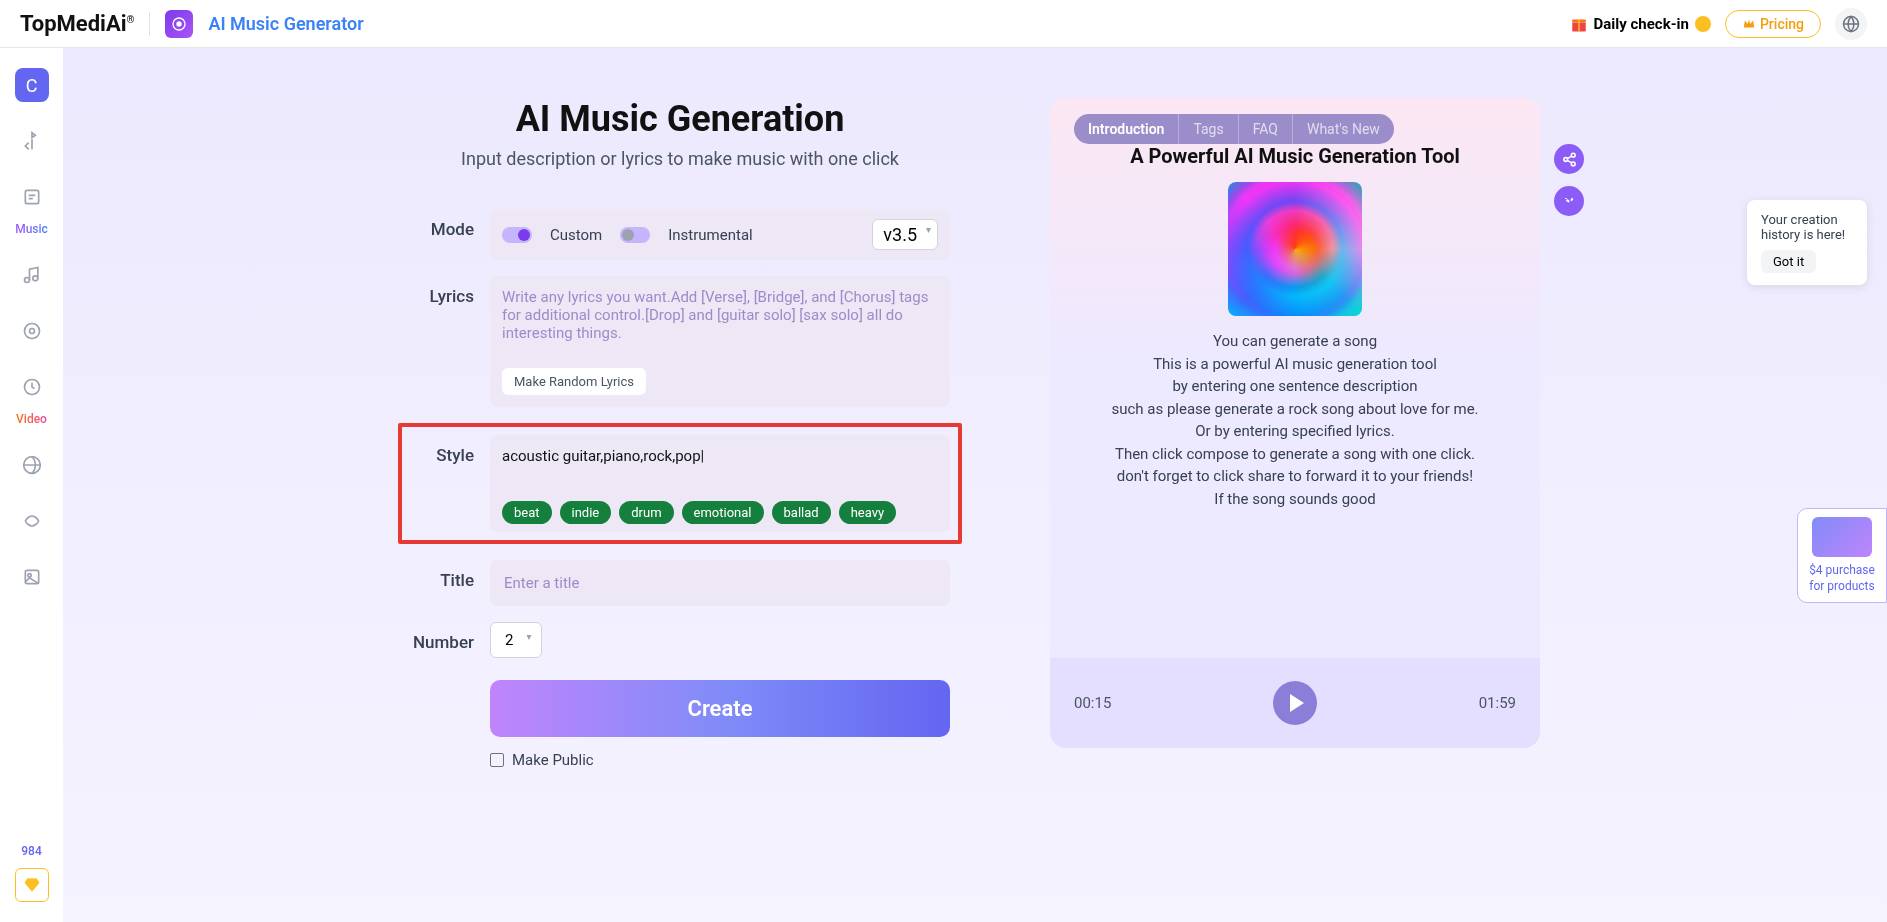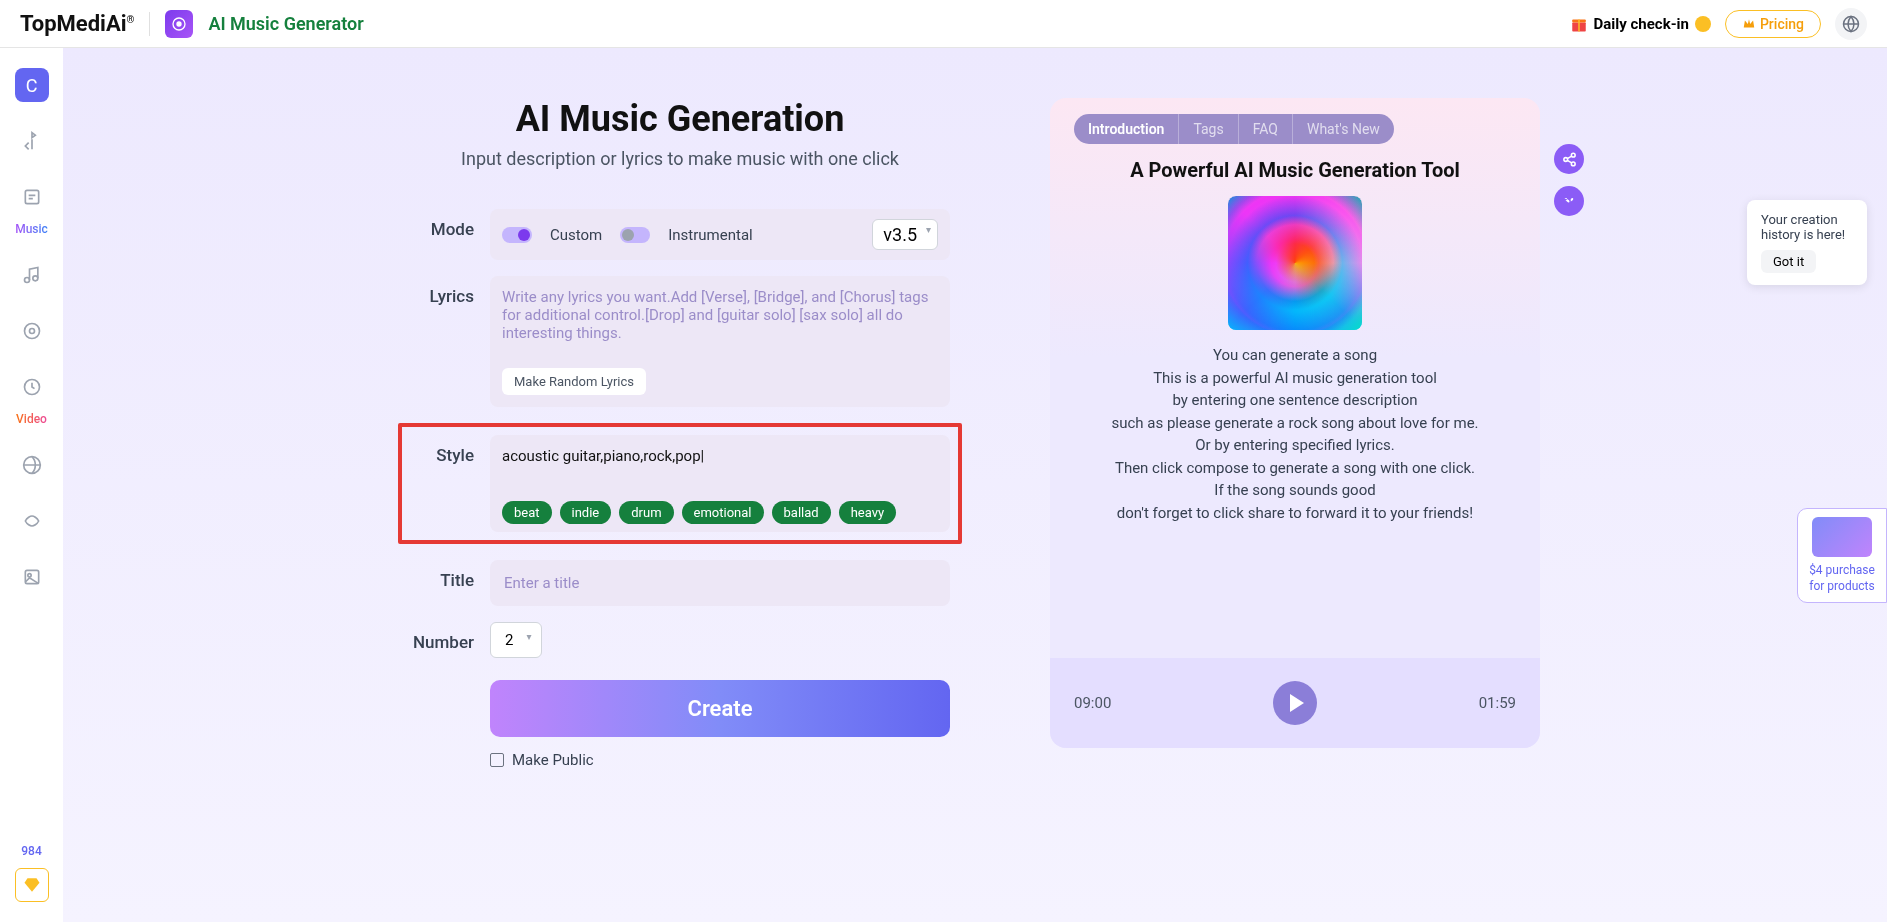--- a/index.html
+++ b/index.html
@@ -5,21 +5,21 @@
 * { box-sizing: border-box; margin: 0; padding: 0; font-family: -apple-system, BlinkMacSystemFont, 'Segoe UI', Roboto, sans-serif; }
 body { width: 1887px; height: 922px; background: #f5f3ff; overflow: hidden; position: relative; }
 
 
 .header { height: 48px; background: #fff; border-bottom: 1px solid #e5e5e5; display: flex; align-items: center; padding: 0 20px; justify-content: space-between; }
 .header-left { display: flex; align-items: center; gap: 15px; }
 .logo { font-size: 22px; font-weight: 700; color: #111; position: relative; }
 .logo sup { font-size: 10px; vertical-align: super; }
 .divider-v { width: 1px; height: 24px; background: #e0e0e0; }
 .app-icon { width: 28px; height: 28px; background: linear-gradient(135deg,#7c3aed,#a855f7); border-radius: 6px; display: flex; align-items: center; justify-content: center; color: #fff; font-size: 14px; }
-.app-title { font-size: 18px; font-weight: 600; color: #15803d; }
+.app-title { font-size: 18px; font-weight: 600; color: #3b82f6; }
 .header-right { display: flex; align-items: center; gap: 14px; }
 .checkin { display: flex; align-items: center; gap: 6px; font-weight: 700; font-size: 15px; }
 .gift-icon { width: 18px; height: 18px; }
 .coin-icon { width: 16px; height: 16px; background: #fbbf24; border-radius: 50%; }
 .pricing-btn { border: 1px solid #fbbf24; color: #f59e0b; background: #fff; padding: 5px 16px; border-radius: 16px; font-size: 14px; font-weight: 500; display: flex; align-items: center; gap: 4px; cursor: pointer; }
 .globe-btn { width: 32px; height: 32px; border-radius: 50%; background: #f3f4f6; display: flex; align-items: center; justify-content: center; cursor: pointer; color: #6b7280; }
 
 
 .sidebar { position: absolute; left: 0; top: 48px; bottom: 0; width: 63px; background: #fff; display: flex; flex-direction: column; align-items: center; padding-top: 20px; gap: 22px; }
 .sidebar-icon { width: 34px; height: 34px; display: flex; align-items: center; justify-content: center; border-radius: 8px; cursor: pointer; color: #9ca3af; font-size: 18px; }
@@ -61,21 +61,21 @@
 .create-btn { width: 100%; padding: 16px; border: none; border-radius: 10px; background: linear-gradient(90deg,#c084fc,#818cf8,#6366f1); color: #fff; font-size: 22px; font-weight: 600; cursor: pointer; margin-top: 6px; }
 .public-row { display: flex; align-items: center; gap: 8px; margin-top: 14px; font-size: 15px; color: #374151; }
 .checkbox { width: 14px; height: 14px; border: 1.5px solid #6b7280; border-radius: 2px; cursor: pointer; }
 
 
 .right-panel { width: 490px; background: linear-gradient(180deg,#fce7f3 0%, #ede9fe 40%, #ede9fe 100%); border-radius: 16px; position: relative; overflow: hidden; }
 .tabs-pill { background: #9b8dc9; border-radius: 20px; display: inline-flex; margin: 16px 0 0 24px; overflow: hidden; }
 .tab-item { padding: 7px 14px; font-size: 14px; color: rgba(255,255,255,0.7); cursor: pointer; border-right: 1px solid rgba(255,255,255,0.3); }
 .tab-item:last-child { border-right: none; }
 .tab-item.active { color: #fff; font-weight: 600; }
-.panel-title { font-size: 20px; font-weight: 700; text-align: center; margin-top: 14px; color: #111; }
+.panel-title { font-size: 20px; font-weight: 700; text-align: center; margin-top: 0; color: #111; }
 .panel-image { width: 134px; height: 134px; margin: 14px auto; border-radius: 8px; background: radial-gradient(circle at 50% 50%, #f97316, #ec4899, #3b82f6, #8b5cf6, #06b6d4); position: relative; overflow: hidden; }
 .panel-image::before { content: ''; position: absolute; inset: 0; background: conic-gradient(from 0deg, #ef4444, #f97316, #eab308, #22c55e, #06b6d4, #3b82f6, #8b5cf6, #ec4899, #ef4444); mix-blend-mode: overlay; }
 .panel-desc { font-size: 15px; color: #374151; text-align: center; line-height: 1.5; padding: 0 30px; }
 .player { position: absolute; bottom: 0; left: 0; right: 0; height: 90px; background: #e4deff; display: flex; align-items: center; justify-content: space-between; padding: 0 24px; }
 .play-btn { width: 44px; height: 44px; background: #8b7ed8; border-radius: 50%; display: flex; align-items: center; justify-content: center; cursor: pointer; position: absolute; left: 50%; transform: translateX(-50%); }
 .play-triangle { width: 0; height: 0; border-left: 14px solid #fff; border-top: 9px solid transparent; border-bottom: 9px solid transparent; margin-left: 3px; }
 .time { font-size: 15px; color: #4b5563; }
 .fab-col { position: absolute; right: -44px; top: 46px; display: flex; flex-direction: column; gap: 12px; }
 .fab { width: 30px; height: 30px; background: #8b5cf6; border-radius: 50%; display: flex; align-items: center; justify-content: center; color: #fff; cursor: pointer; font-size: 15px; }
 .tooltip { position: absolute; right: 20px; top: 200px; background: #fff; border-radius: 8px; padding: 12px 14px; box-shadow: 0 2px 10px rgba(0,0,0,0.1); width: 120px; z-index: 10; }
@@ -269,25 +269,25 @@
       </div>
       <h2 class="panel-title">A Powerful AI Music Generation Tool</h2>
       <div class="panel-image"></div>
       <div class="panel-desc">
         <div>You can generate a song</div>
         <div>This is a powerful AI music generation tool</div>
         <div>by entering one sentence description</div>
         <div>such as please generate a rock song about love for me.</div>
         <div>Or by entering specified lyrics.</div>
         <div>Then click compose to generate a song with one click.</div>
+        <div>don't forget to click share to forward it to your friends!</div>
         <div>If the song sounds good</div>
-        <div>don't forget to click share to forward it to your friends!</div>
       </div>
       <div class="player">
-        <span class="time">09:00</span>
+        <span class="time">00:15</span>
         <div class="play-btn">
             <div class="play-triangle"></div>
           </div>
         <span class="time">01:59</span>
       </div>
     </div>
     <div class="fab-col">
       <div class="fab">
         <svg width="15" height="15" viewBox="0 0 24 24" fill="none" stroke="#fff" stroke-width="2.5">
             <circle cx="18" cy="5" r="3"></circle>

